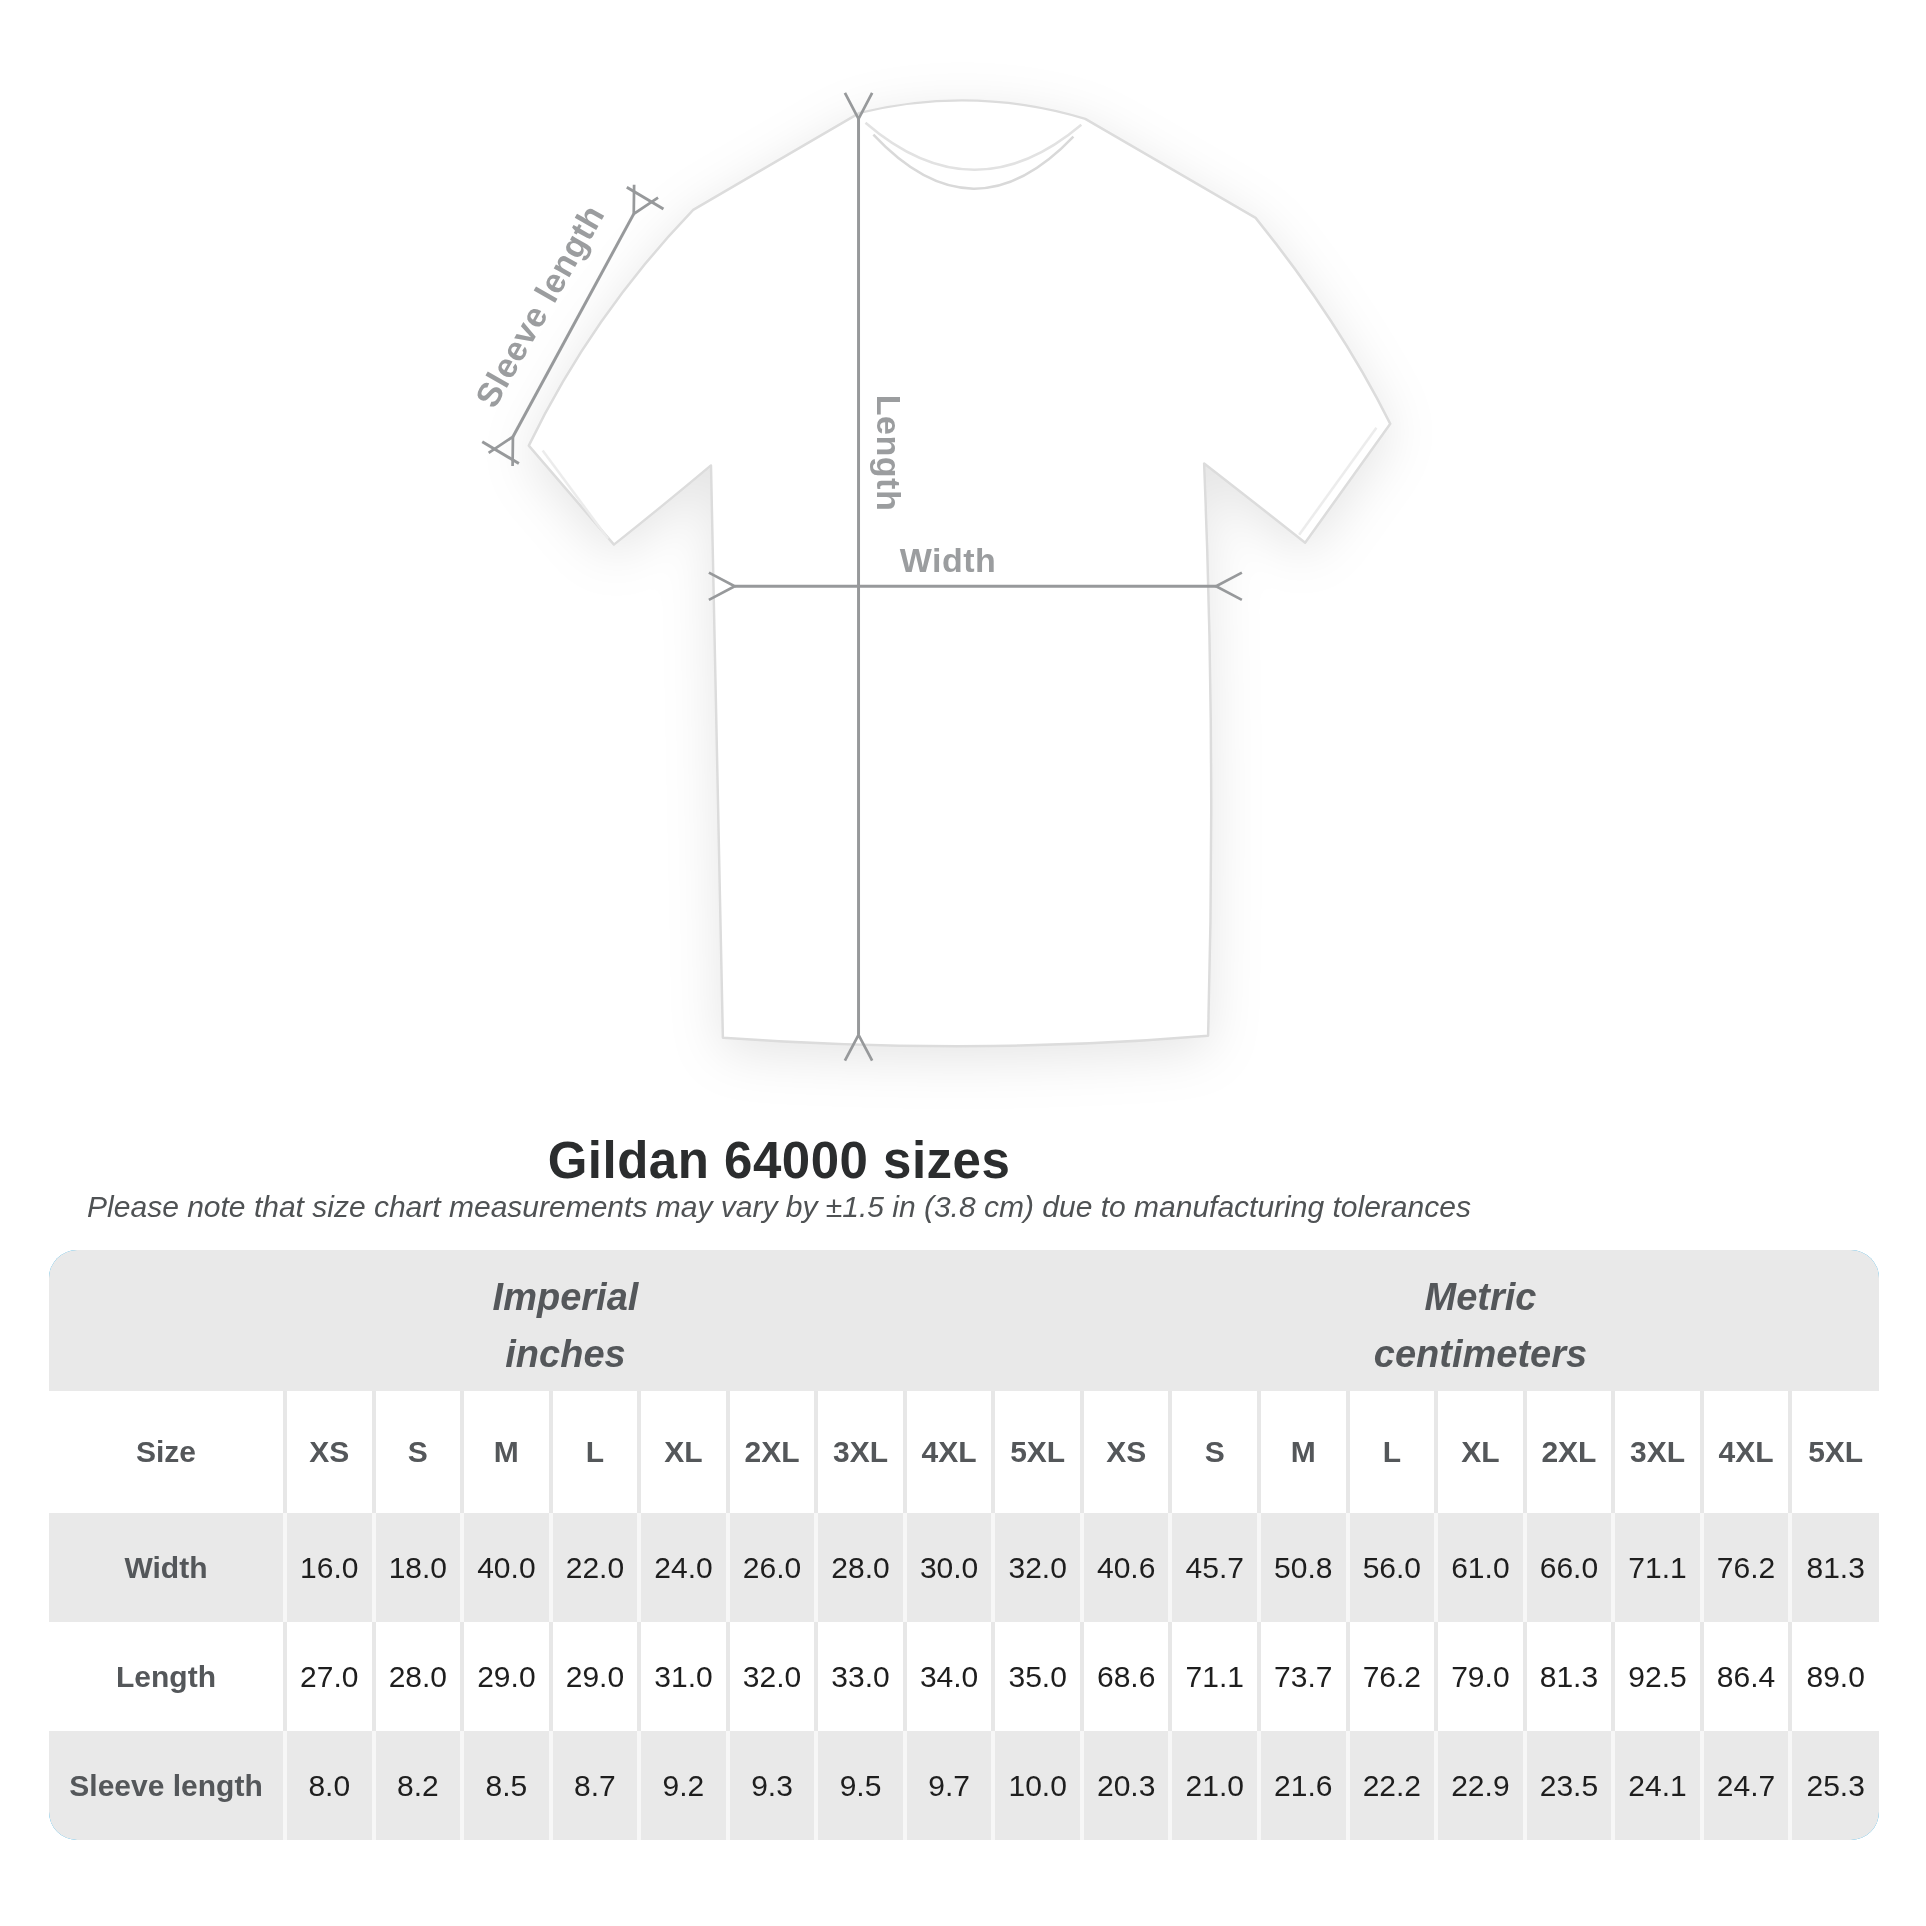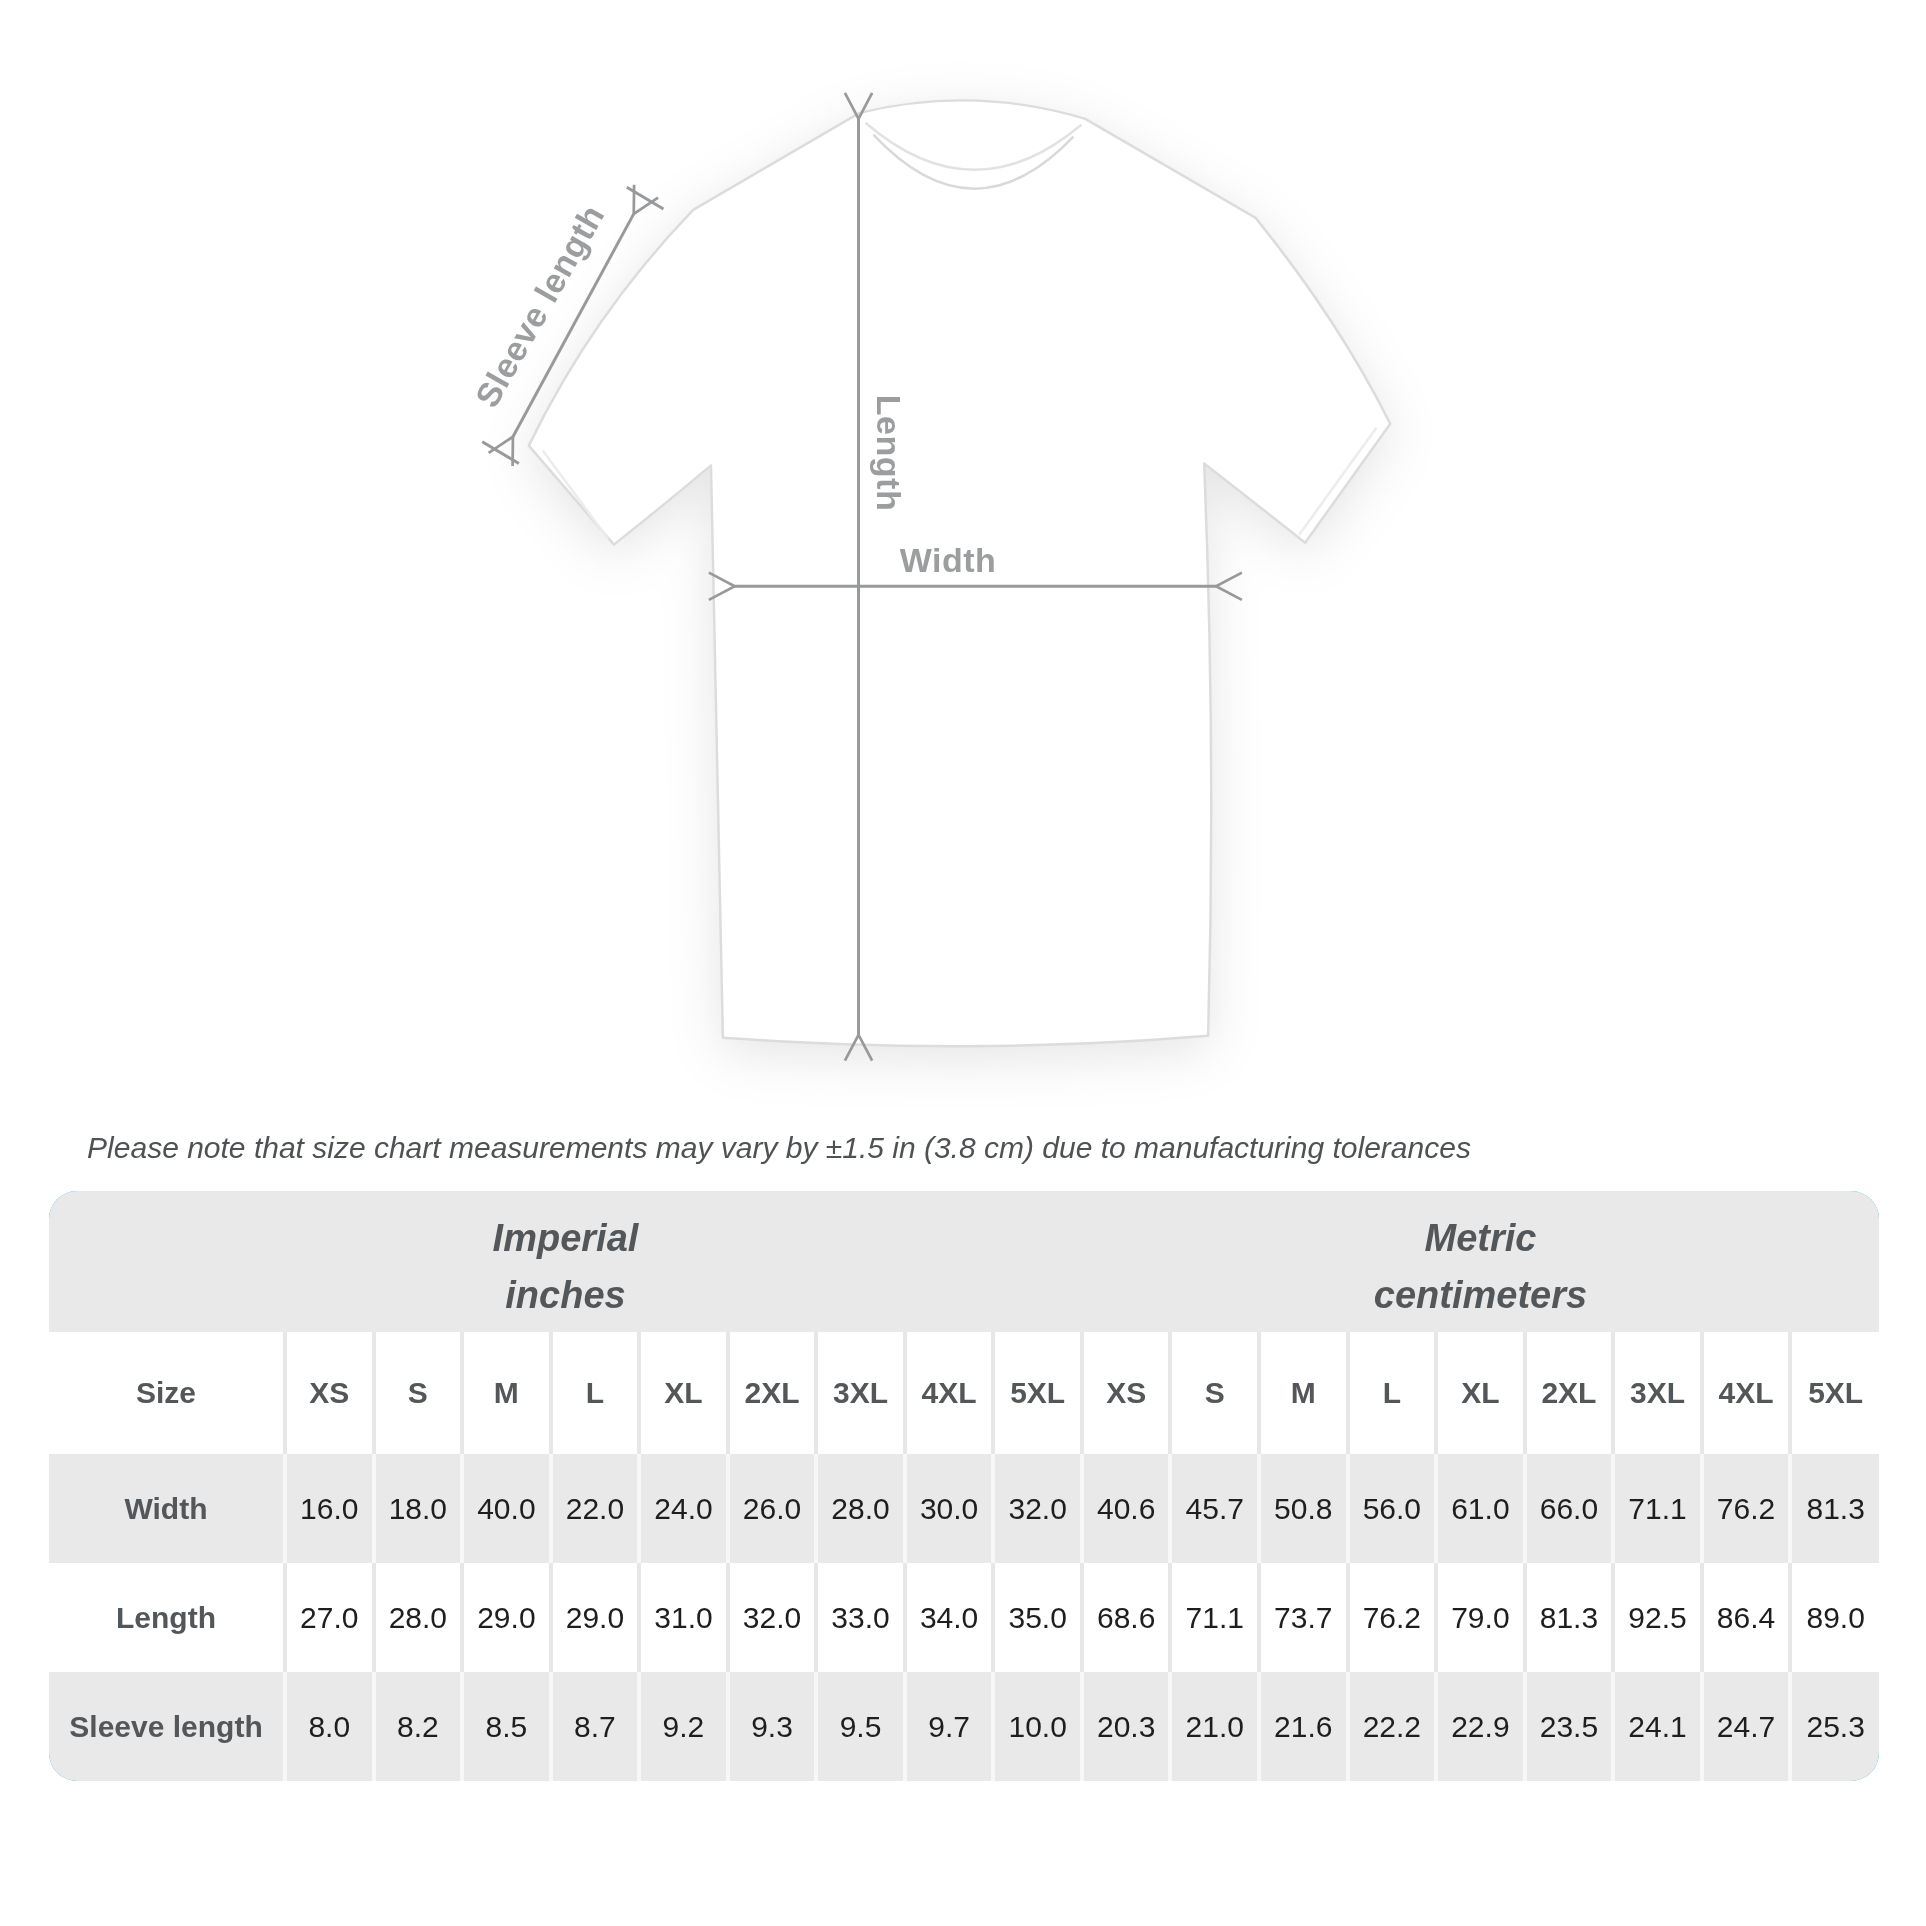--- a/index.html
+++ b/index.html
@@ -26,21 +26,21 @@
   .ann-sleeve { left: 540px; top: 306px; transform: translate(-50%,-50%) rotate(-60.5deg); }
   .ann-length { left: 888px; top: 453px; transform: translate(-50%,-50%) rotate(90deg); }
   .ann-width  { left: 948px; top: 560px; transform: translate(-50%,-50%); }
 
   
   .title-block { width: 1558px; text-align: center; margin-top: 14px; }
   .title-block h1 {
     font-size: 51px; font-weight: bold; color: #2b2d2e; letter-spacing: 0.5px;
   }
   .title-block p {
-    margin-top: 8px;
+    margin-top: 0;
     font-size: 30px; font-style: italic; color: #4f5254;
   }
 
   
   .table-card {
     width: 1830px;
     margin: 26px 0 0 49px;
     background: #0ea5e9;
     border-radius: 28px;
     overflow: hidden;
@@ -113,20 +113,21 @@
         <line x1="487" y1="446" x2="524" y2="468" stroke="#97999b" stroke-width="3"></line>
       </g>
     </svg>
 
     <div class="ann ann-sleeve">Sleeve length</div>
     <div class="ann ann-length">Length</div>
     <div class="ann ann-width">Width</div>
   </div>
 
   <div class="title-block">
+    <h1>Gildan 64000 sizes</h1>
     <p>Please note that size chart measurements may vary by ±1.5 in (3.8 cm) due to manufacturing tolerances</p>
   </div>
 
   <div class="table-card">
     <table>
       <colgroup>
         <col class="labelcol">
         <col span="18">
       </colgroup>
       <thead>

